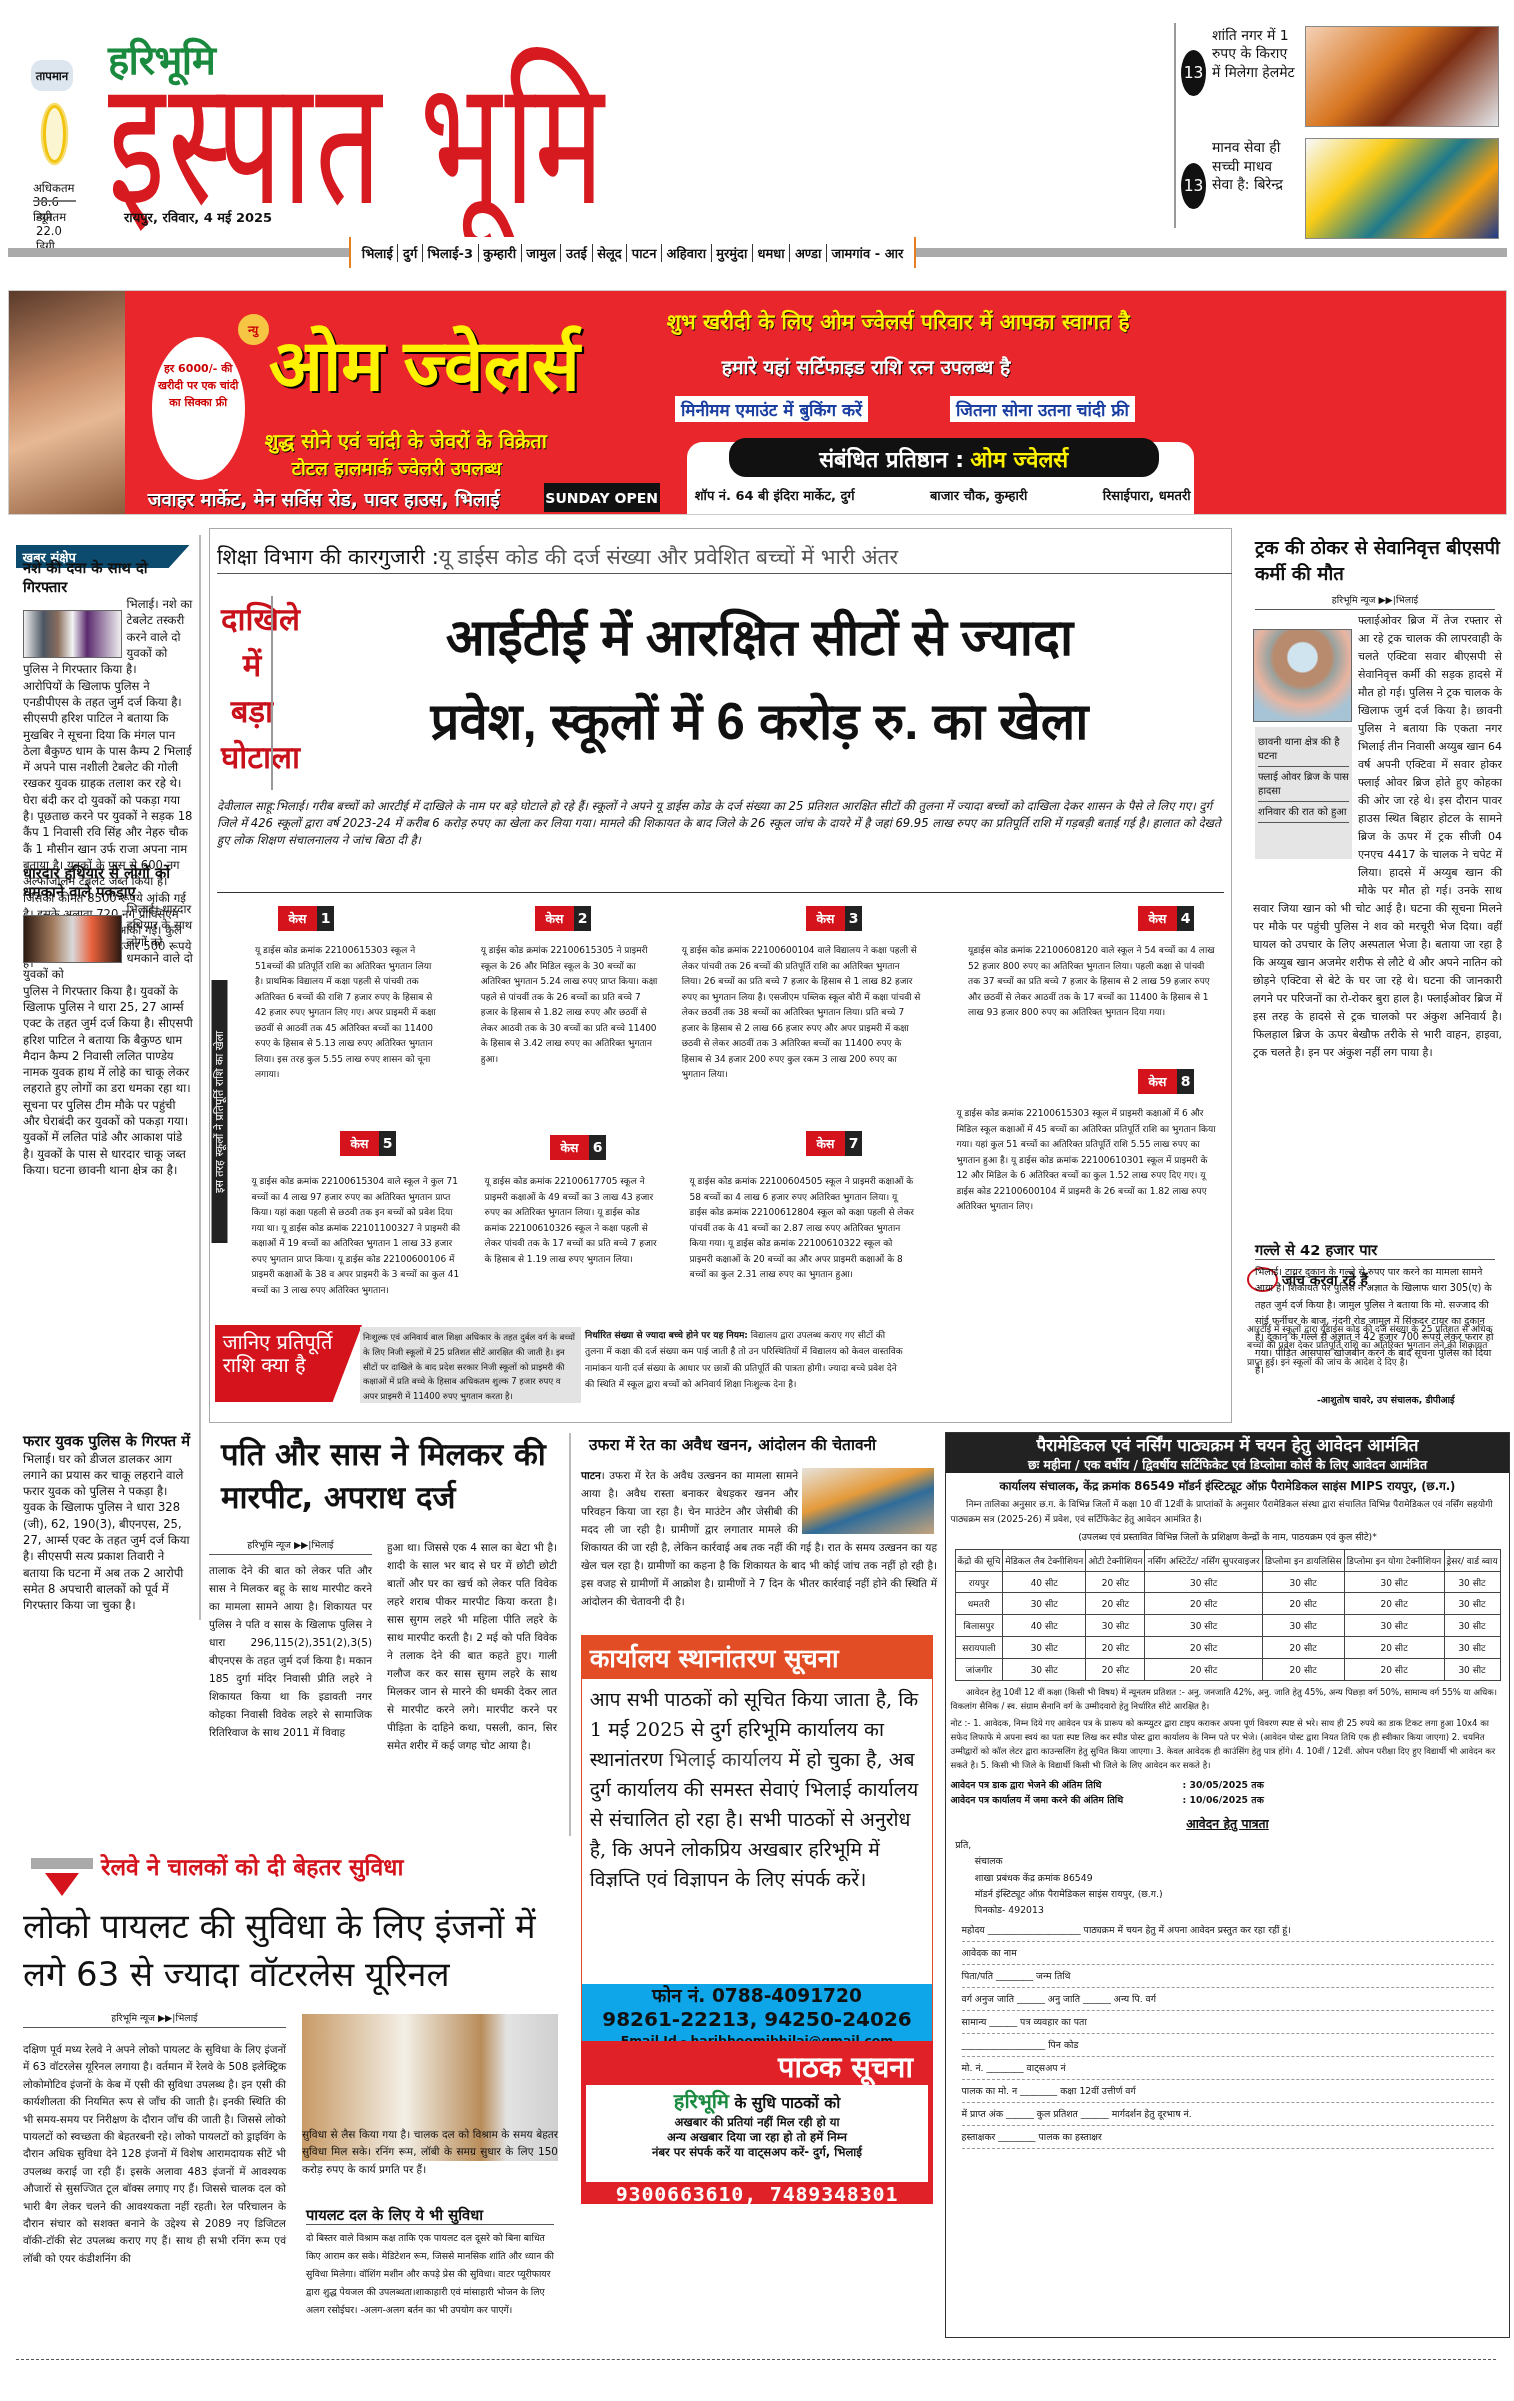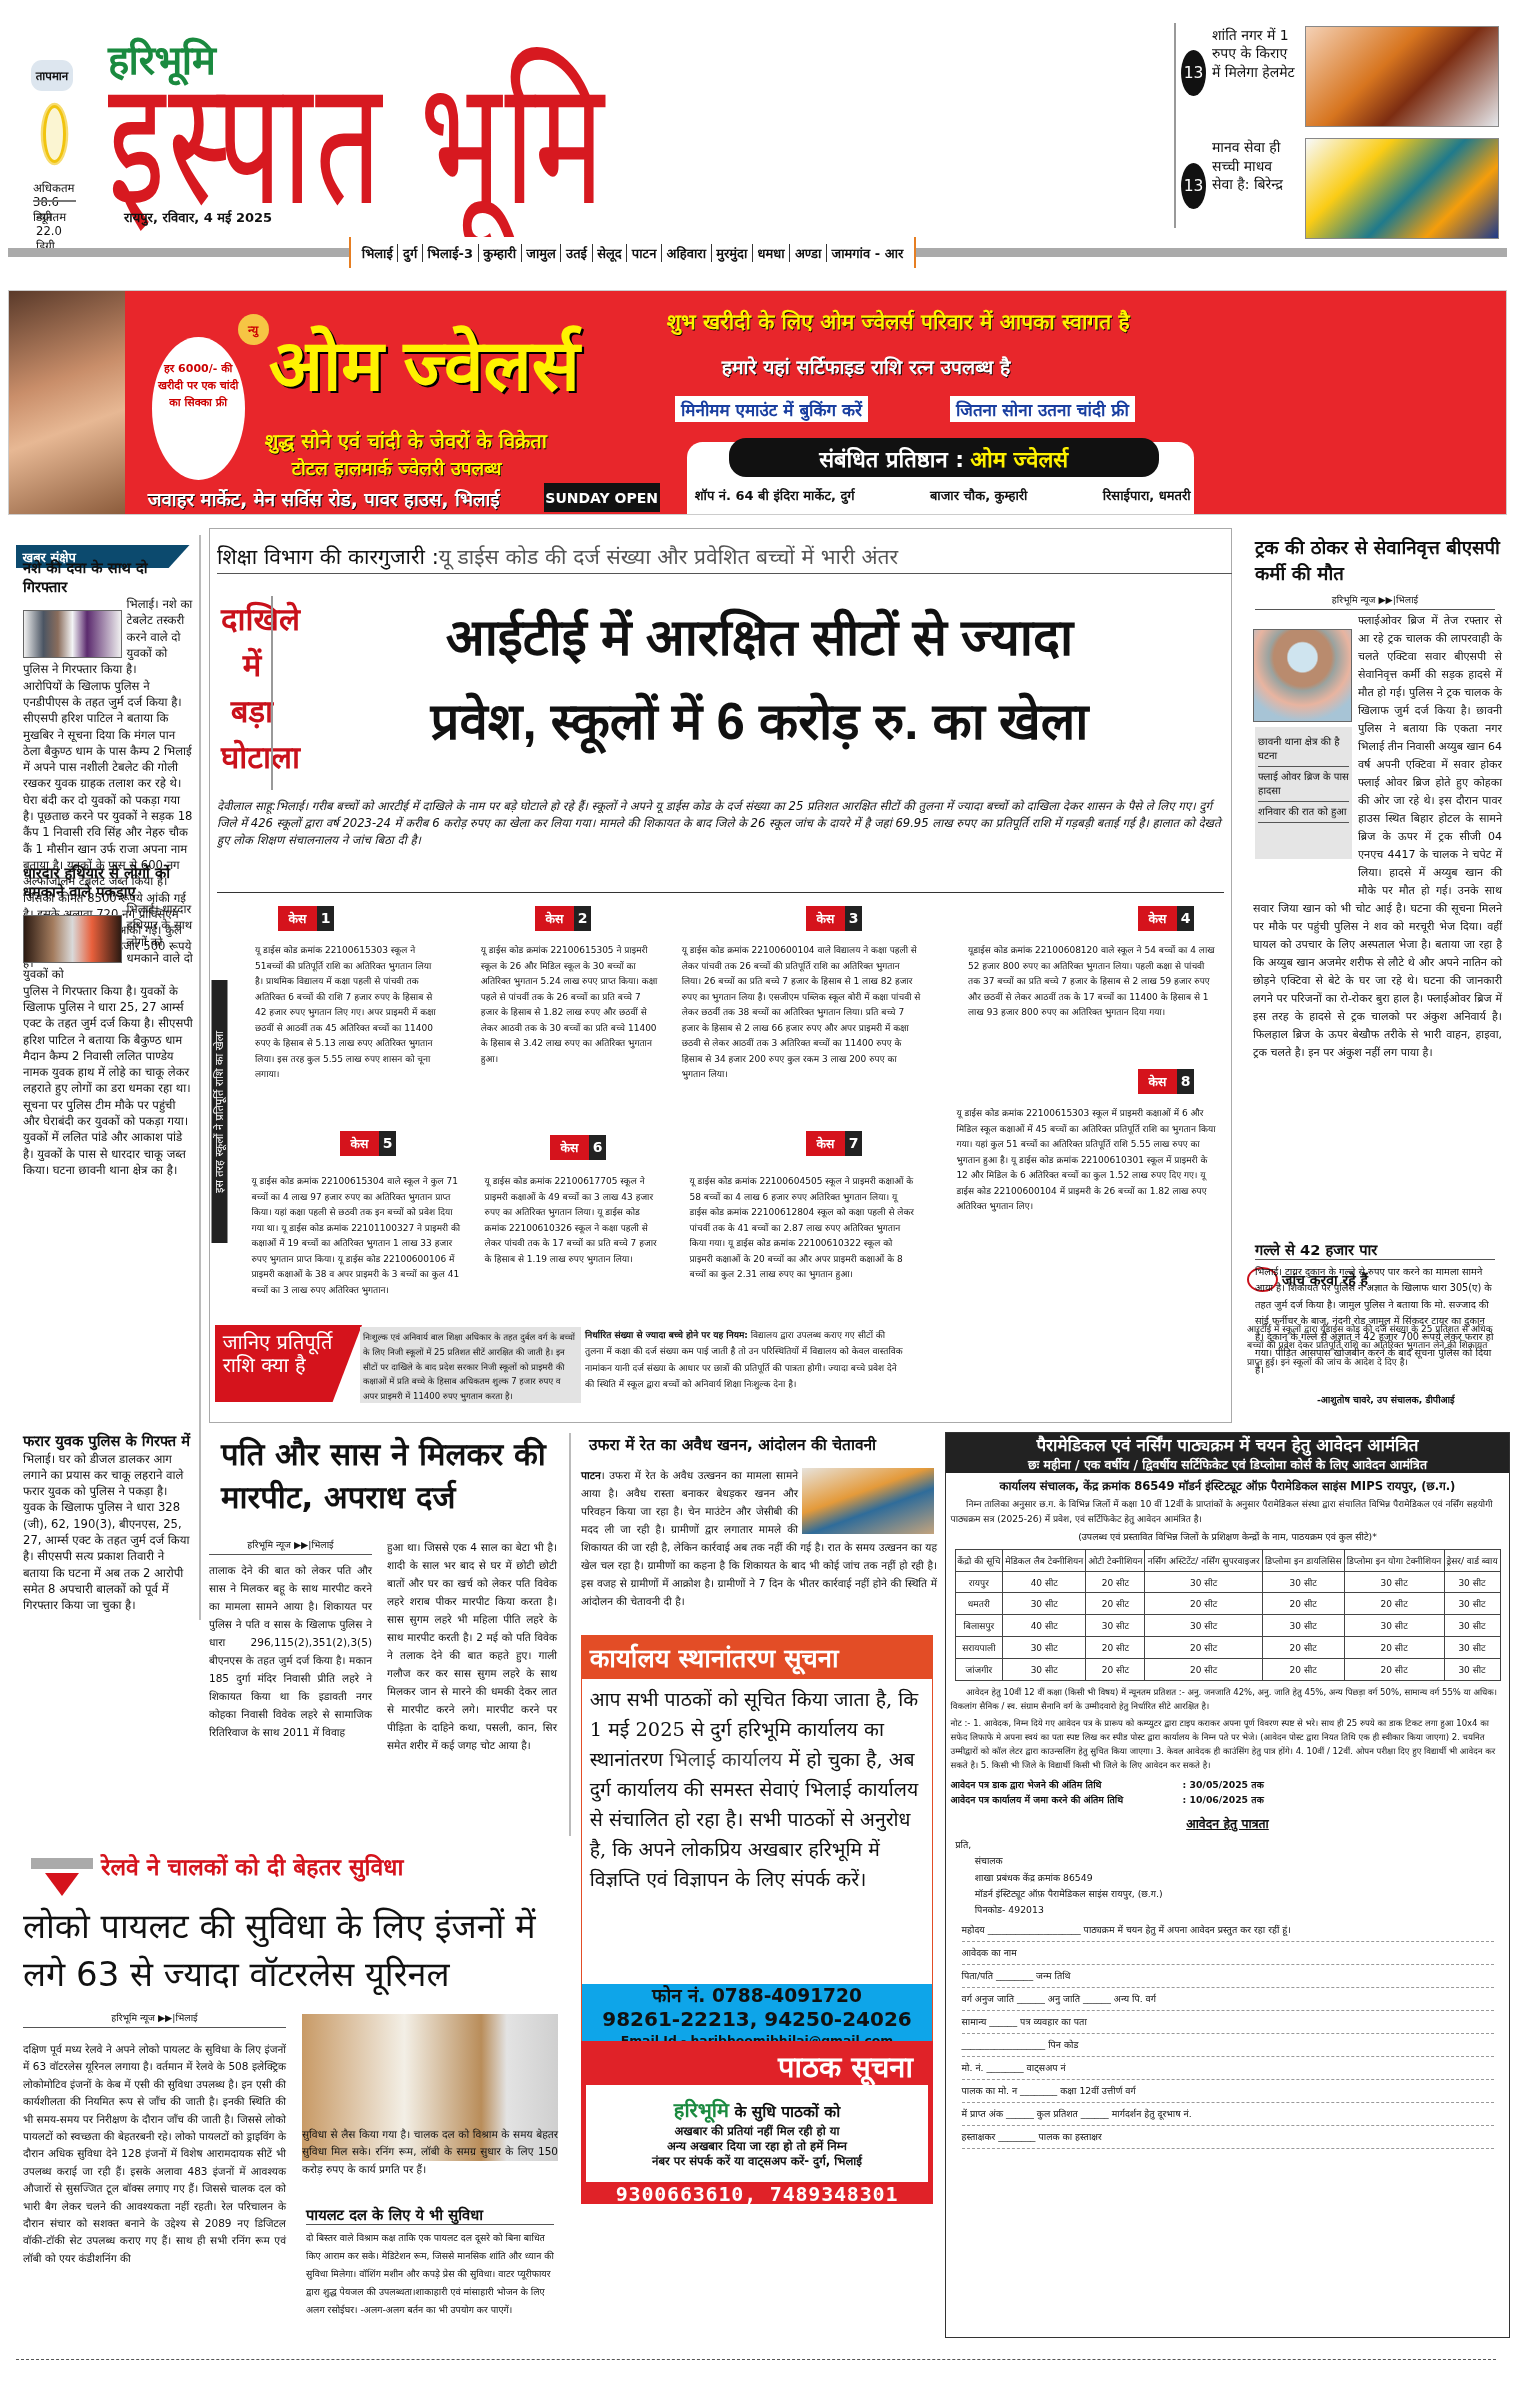--- a/index.html
+++ b/index.html
@@ -75,21 +75,21 @@
 #rly-photo{left:302px;top:2014px;width:256px;height:147px;background:linear-gradient(90deg,#c89a66,#f3efe6 40%,#b98d5a 70%,#e3e3e3 80%,#cfcfcf)}
 #ufra-head{left:589px;top:1433px;width:349px;font-size:15.5px;font-weight:bold}
 #ufra-photo{left:802px;top:1468px;width:132px;height:66px;background:linear-gradient(160deg,#e7e3dc,#e49a3a 40%,#2f6c9a 60%,#c4a47d)}
 #notice{left:581px;top:1635px;width:352px;height:424px;border:1.5px solid #e34d26}
 #notice .hd{height:43px;background:#e34d26;color:#fff;font-size:25.6px;font-weight:bold;padding-left:7.7px;display:flex;align-items:center}
 #notice .bd{padding:6.2px 7.7px;font-size:19.4px;line-height:30px;font-family:"DejaVu Serif",serif}
 #notice .bd em{color:#404040;font-style:normal;font-weight:normal}
 #notice .ft{position:absolute;left:0;bottom:0;width:100%;height:74px;background:#0ea5e9;text-align:center;font-weight:bold}
 #pathak{left:581px;top:2041px;width:352px;height:163px;background:#e02228;padding:4.6px}
 #pathak .hd{height:39px;color:#fff;font-size:29px;font-weight:bold;text-align:right;padding-right:15.5px}
-#pathak .bd{background:#fff;height:97px;text-align:center;font-weight:bold;padding-top:11px}
+#pathak .bd{background:#fff;height:97px;text-align:center;font-weight:bold;padding-top:2px}
 #pathak .ft{color:#fff;font-size:20px;font-weight:bold;text-align:center;font-family:"DejaVu Sans Mono",monospace;letter-spacing:0.8px}
 
 #pm{left:945px;top:1432px;width:565px;height:906px;border:1.5px solid #333}
 #pm .top{background:#222;color:#fff;text-align:center;padding:0 0}
 #pm table{border-collapse:collapse;width:546px;margin:3.1px auto;font-size:9px;text-align:center}
 #pm td,#pm th{border:0.8px solid #444;padding:3.9px 1.5px;font-weight:normal}
 #pm .foot{position:absolute;left:0;bottom:0;width:100%;height:46px;background:#222;color:#fff;font-size:11.6px;text-align:center;line-height:20px;padding-top:3.1px}
 .form-line{font-size:9.3px;line-height:22px;border-bottom:0.8px dashed #999;margin:0 15.5px}
 .dash{position:absolute;height:0;border-top:1.5px dashed #555}
 </style>

